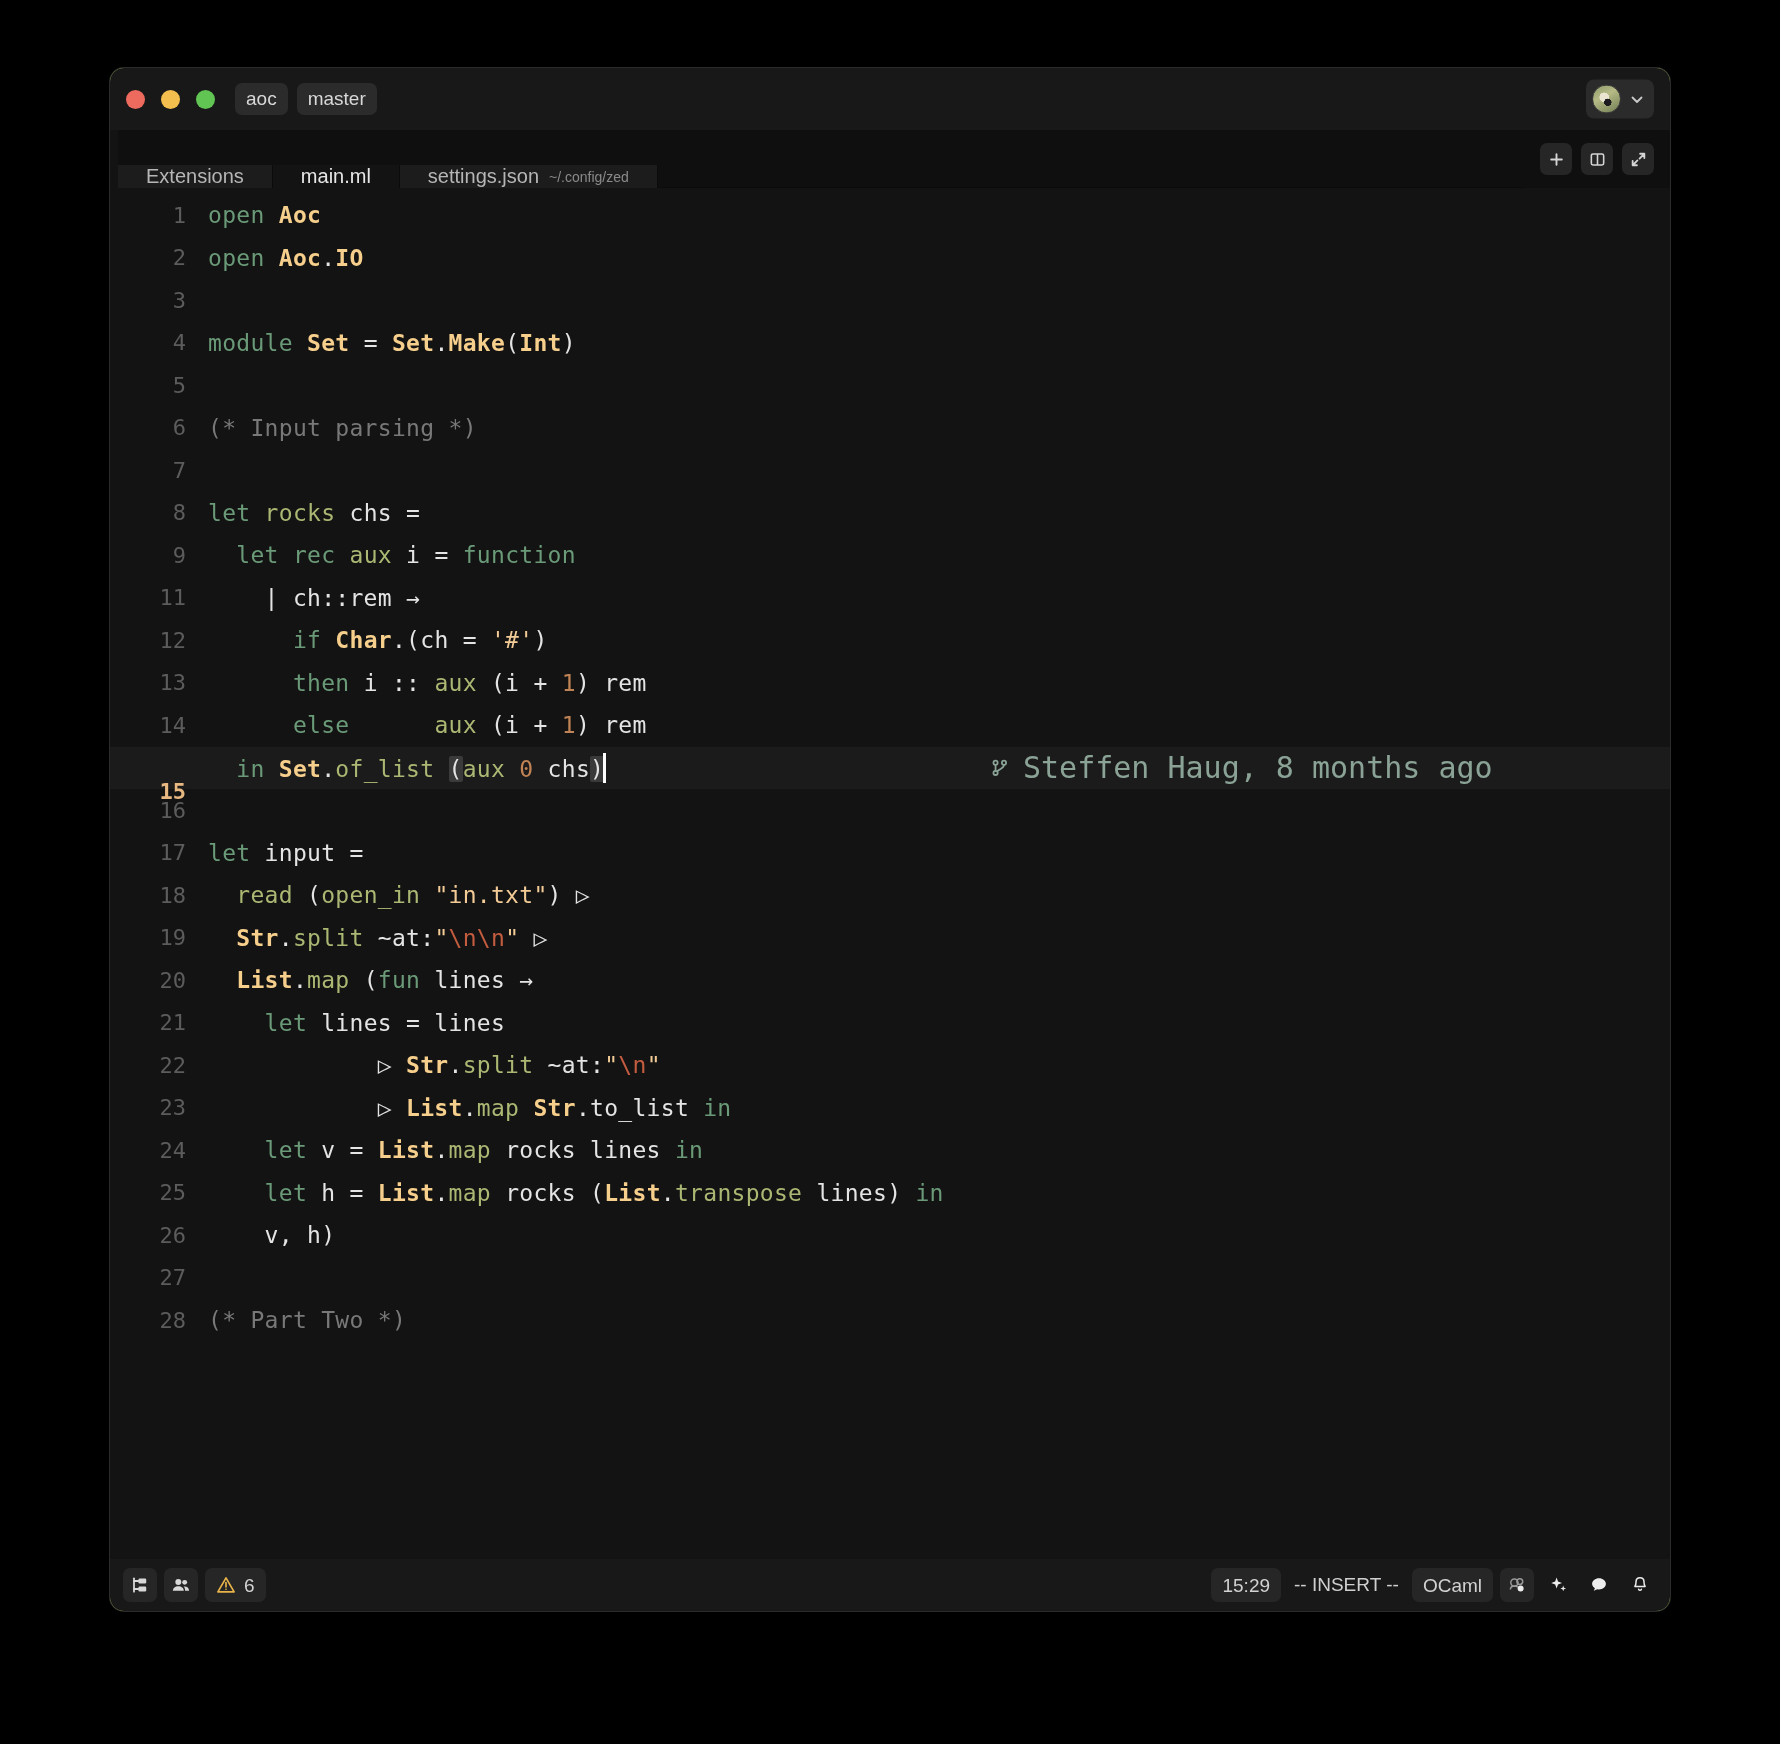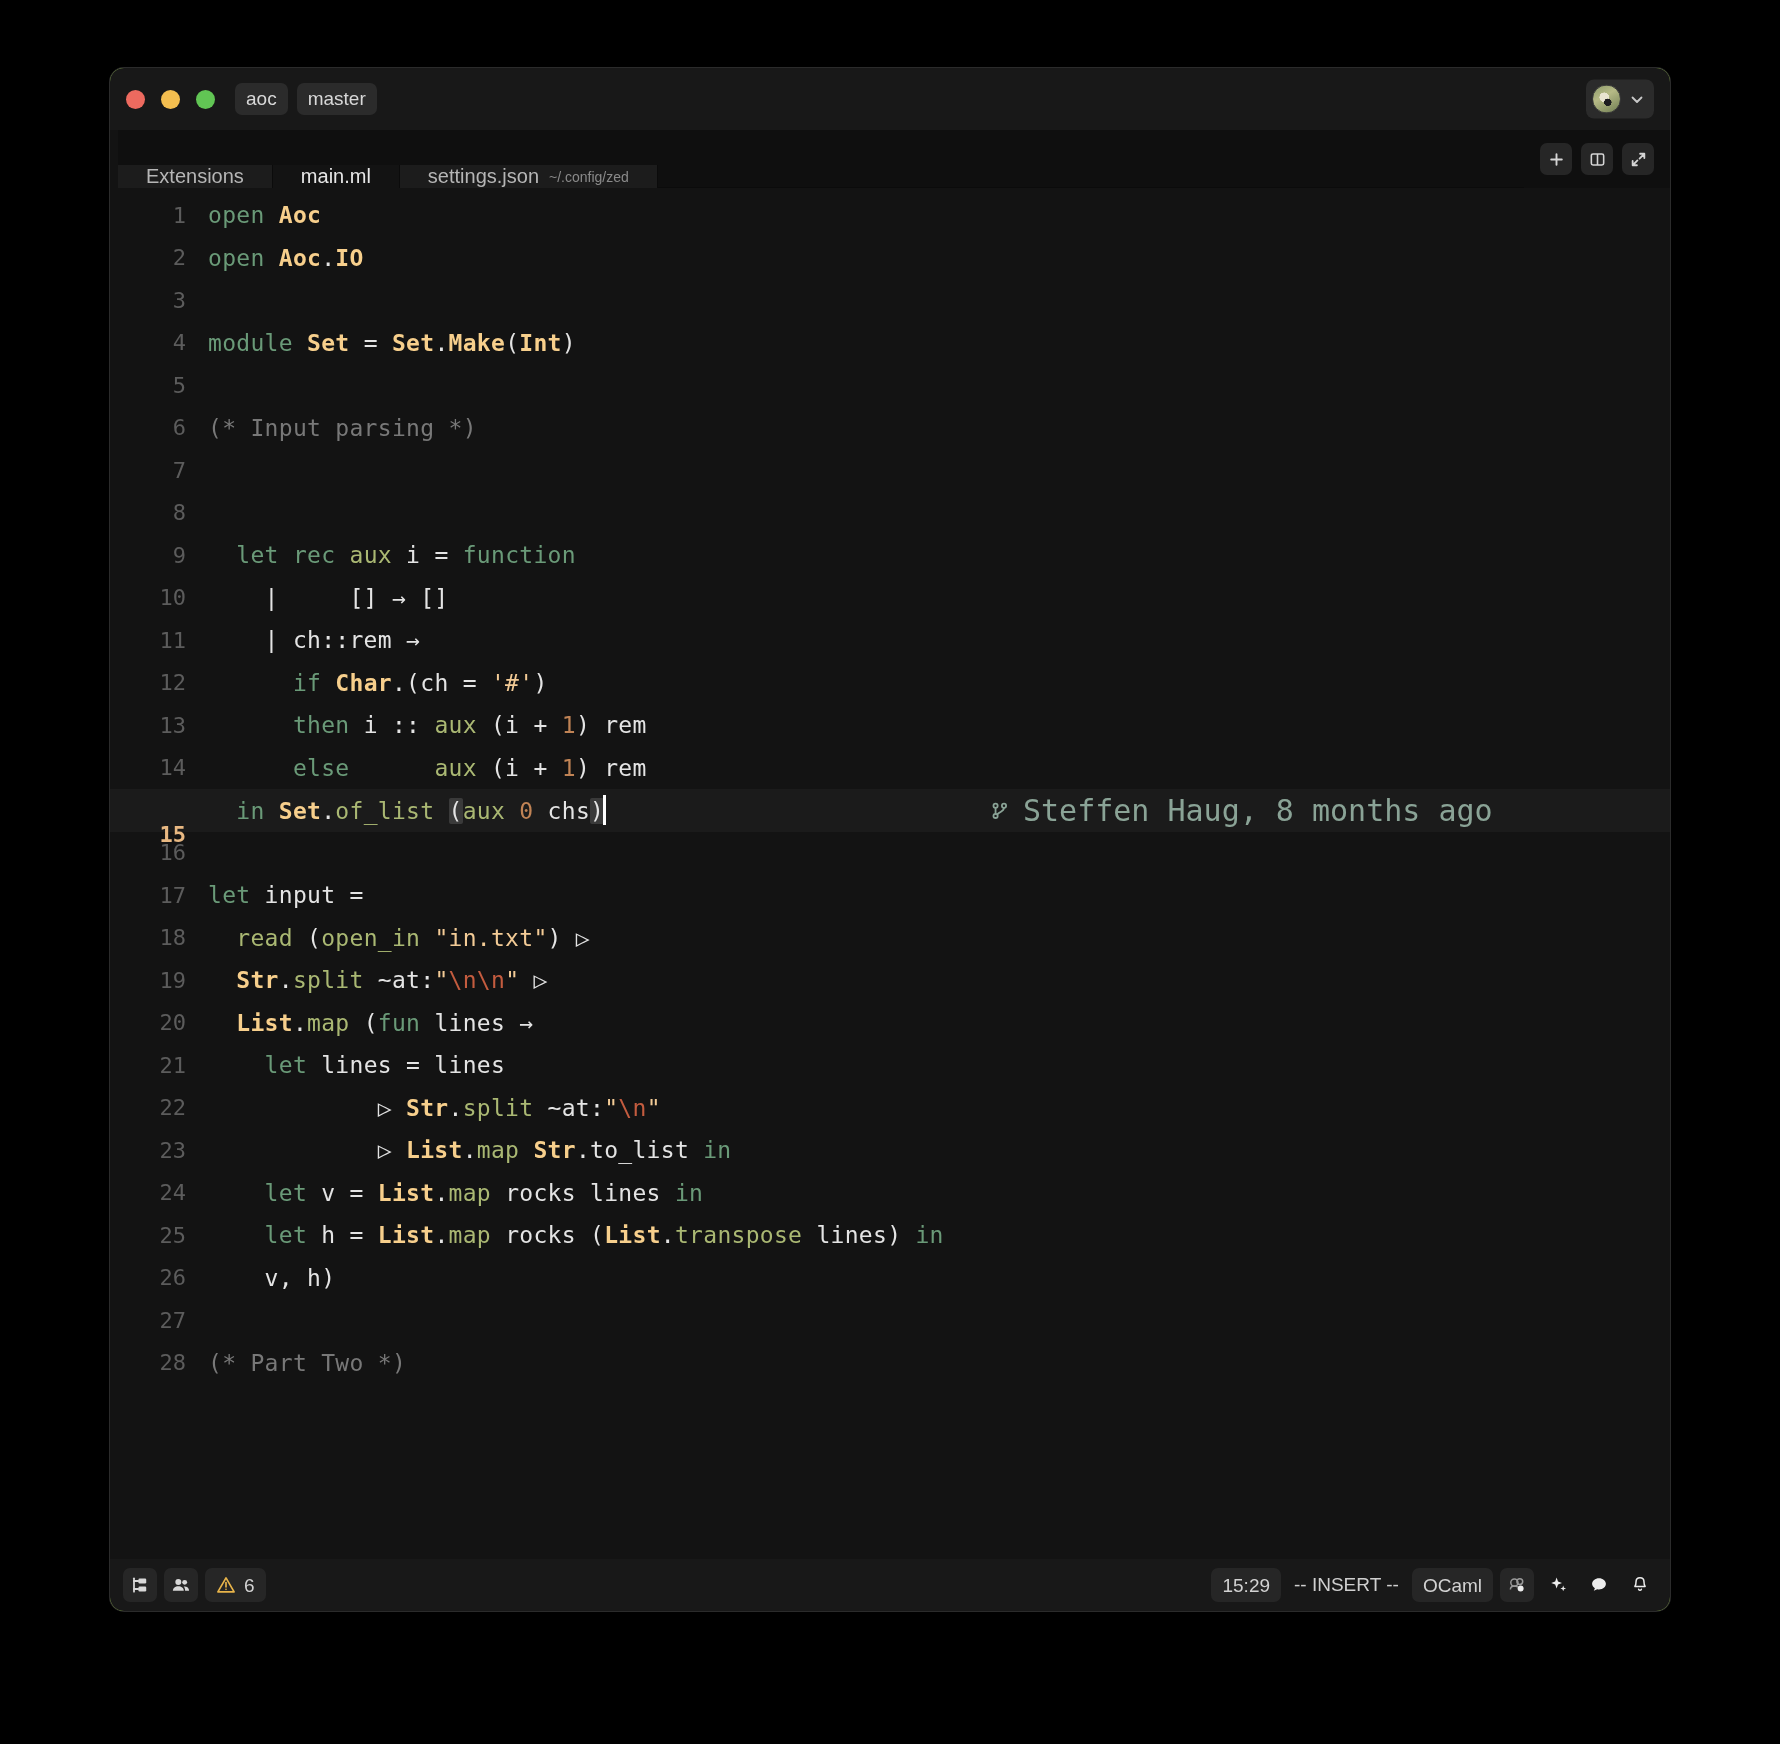--- a/index.html
+++ b/index.html
@@ -225,23 +225,22 @@
   </div>
 
   <div id="editor">
       <div class="row"><div class="gut">1</div><div class="code"><span class="kw">open </span><span class="mod">Aoc</span></div></div>
       <div class="row"><div class="gut">2</div><div class="code"><span class="kw">open </span><span class="mod">Aoc</span><span class="op">.</span><span class="mod">IO</span></div></div>
       <div class="row"><div class="gut">3</div><div class="code"></div></div>
       <div class="row"><div class="gut">4</div><div class="code"><span class="kw">module </span><span class="mod">Set</span><span class="op"> = </span><span class="mod">Set</span><span class="op">.</span><span class="mod">Make</span><span class="op">(</span><span class="mod">Int</span><span class="op">)</span></div></div>
       <div class="row"><div class="gut">5</div><div class="code"></div></div>
       <div class="row"><div class="gut">6</div><div class="code"><span class="com">(* Input parsing *)</span></div></div>
       <div class="row"><div class="gut">7</div><div class="code"></div></div>
-      <div class="row"><div class="gut">8</div></div>
+      <div class="row"><div class="gut">8</div><div class="code"><span class="kw">let </span><span class="fn">rocks</span><span class="op"> chs =</span></div></div>
       <div class="row"><div class="gut">9</div><div class="code"><span class="op">  </span><span class="kw">let rec </span><span class="fn">aux</span><span class="op"> i = </span><span class="kw">function</span></div></div>
-      <div class="row"><div class="gut">10</div><div class="code"><span class="op">    |     [] → []</span></div></div>
       <div class="row"><div class="gut">11</div><div class="code"><span class="op">    | ch::rem →</span></div></div>
       <div class="row"><div class="gut">12</div><div class="code"><span class="op">      </span><span class="kw">if </span><span class="mod">Char</span><span class="op">.(ch = </span><span class="str">'#'</span><span class="op">)</span></div></div>
       <div class="row"><div class="gut">13</div><div class="code"><span class="op">      </span><span class="kw">then</span><span class="op"> i :: </span><span class="fn">aux</span><span class="op"> (i + </span><span class="num">1</span><span class="op">) rem</span></div></div>
       <div class="row"><div class="gut">14</div><div class="code"><span class="op">      </span><span class="kw">else</span><span class="op">      </span><span class="fn">aux</span><span class="op"> (i + </span><span class="num">1</span><span class="op">) rem</span></div></div>
       <div class="row active"><div class="gut">15</div><div class="code"><span class="op">  </span><span class="kw">in </span><span class="mod">Set</span><span class="op">.</span><span class="fn">of_list</span><span class="op"> </span><span class="op brk">(</span><span class="fn">aux</span><span class="op"> </span><span class="num">0</span><span class="op"> chs</span><span class="op brk">)</span><span id="cursor"></span></div><div id="blame"><span><svg viewBox="0 0 18 18" fill="none" stroke="#8aa396" stroke-width="1.6" stroke-linecap="round">
               <circle cx="5" cy="13.4" r="1.9"></circle>
               <circle cx="5" cy="4.2" r="1.9"></circle>
               <circle cx="12.6" cy="4.2" r="1.9"></circle>
               <path d="M5 6.1v5.4"></path>
               <path d="M12.6 6.1c0 3-3 3.3-5.7 5.6"></path>

